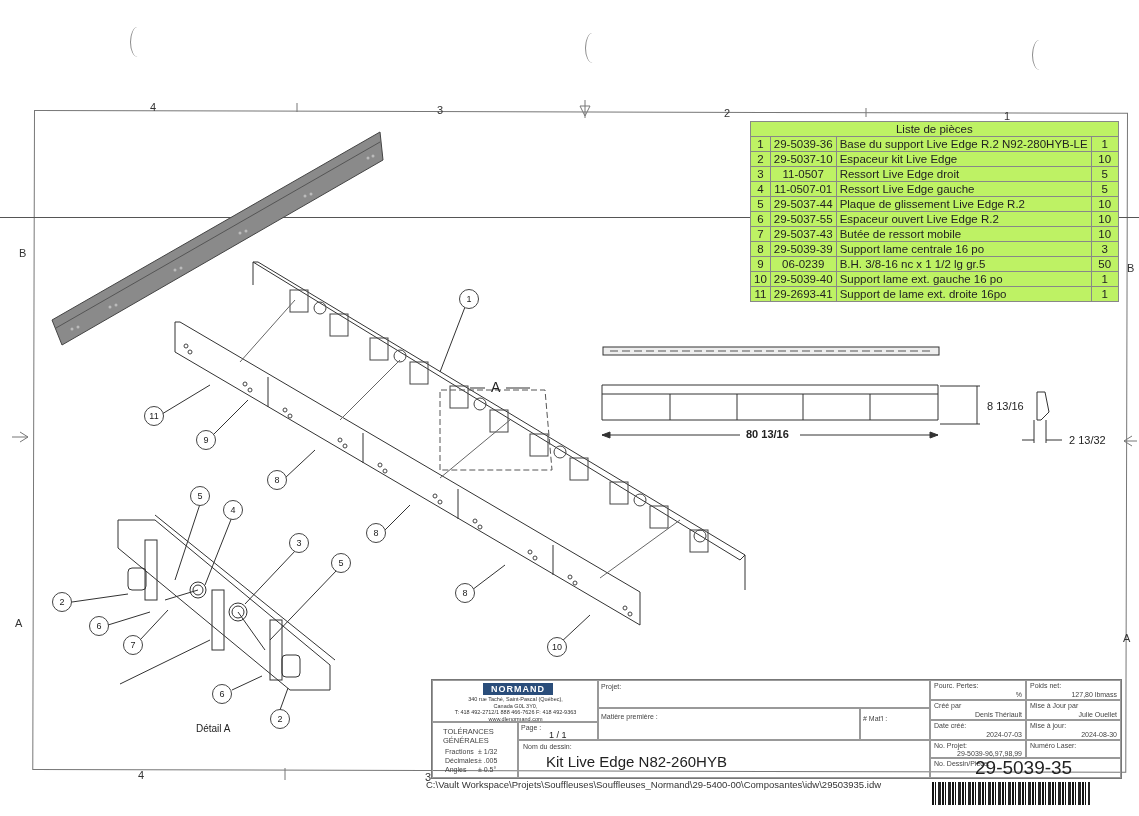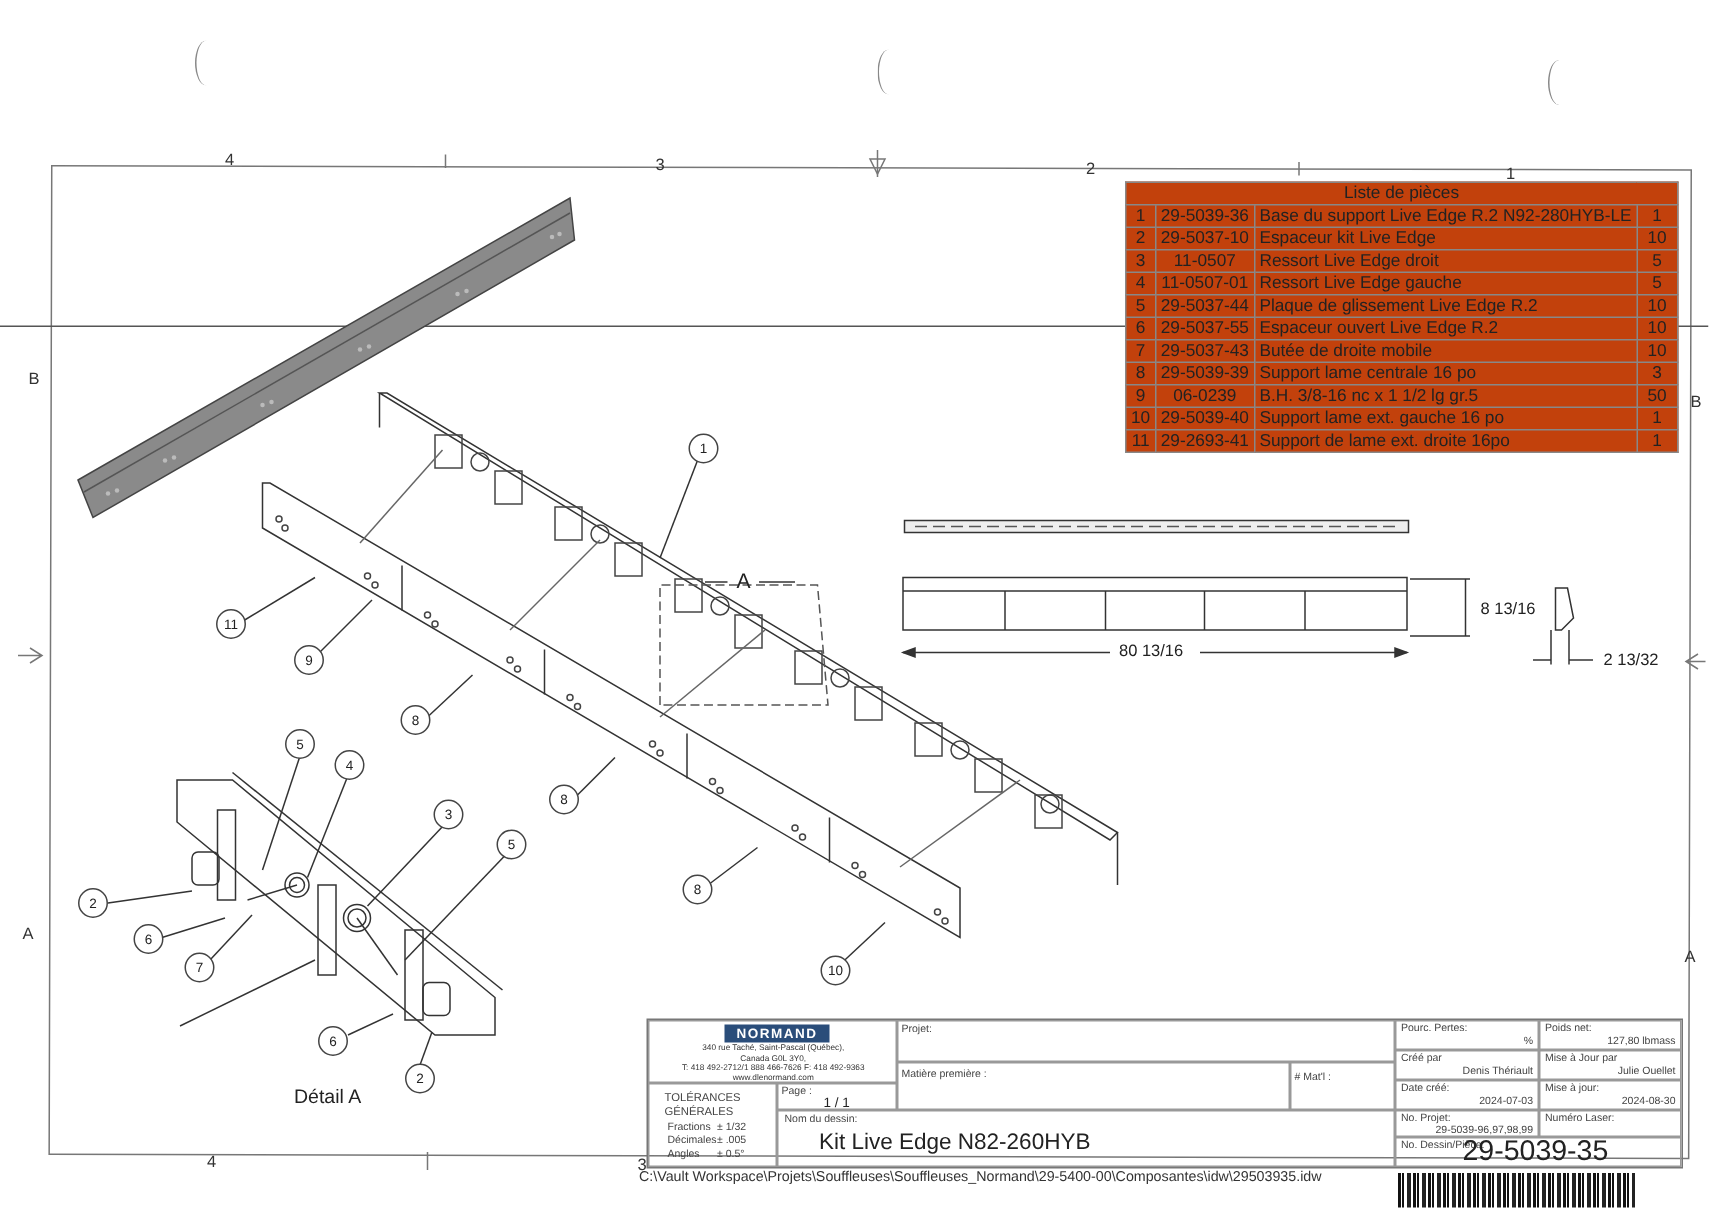--- a/index.html
+++ b/index.html
@@ -3,21 +3,21 @@
 <meta charset="utf-8">
 <style>
   html,body{margin:0;padding:0;background:#ffffff;}
   body{width:1139px;height:816px;position:relative;overflow:hidden;font-family:"Liberation Sans",sans-serif;color:#222;}
   .abs{position:absolute;}
   .frame{position:absolute;left:34px;top:110px;width:1092px;height:658px;border:1px solid #777;transform:rotate(0.15deg);transform-origin:left top;}
   .zone{position:absolute;font-size:11px;color:#333;}
   .hole{position:absolute;width:14px;height:30px;border-left:1.5px solid #888;border-radius:50% 0 0 50%/50% 0 0 50%;}
   .scanline{position:absolute;left:0;top:217px;width:1139px;height:1px;background:#555;}
   
-  .parts{position:absolute;left:750px;top:121px;border-collapse:collapse;font-size:11.5px;background:#c2410c;}
+  .parts{position:absolute;left:750px;top:121px;border-collapse:collapse;font-size:11.5px;background:#bef264;}
   .parts td,.parts th{border:1px solid #888;padding:0 3px;height:14px;line-height:14px;white-space:nowrap;font-weight:normal;}
   .parts .title{text-align:center;}
   .parts td.c{text-align:center;}
   .parts td.q{text-align:center;width:20px;}
   
   .tb{position:absolute;left:431px;top:679px;width:689px;height:98px;border:1px solid #777;font-size:7px;color:#333;}
   .tb .cell{position:absolute;border:1px solid #999;box-sizing:border-box;}
   .lbl{position:absolute;font-size:7px;color:#444;}
   .val{position:absolute;font-size:8px;color:#222;}
   .logo{position:absolute;left:50px;top:2px;width:70px;height:12px;background:#2a4d7a;color:#fff;font-weight:bold;font-size:9px;text-align:center;line-height:12px;letter-spacing:1px;}
@@ -219,23 +219,23 @@
 <div class="balloon" style="left:223px;top:500px;">4</div>
 <div class="balloon" style="left:289px;top:533px;">3</div>
 <div class="balloon" style="left:331px;top:553px;">5</div>
 <div class="balloon" style="left:52px;top:592px;">2</div>
 <div class="balloon" style="left:89px;top:616px;">6</div>
 <div class="balloon" style="left:123px;top:635px;">7</div>
 <div class="balloon" style="left:212px;top:684px;">6</div>
 <div class="balloon" style="left:270px;top:709px;">2</div>
 
 <span class="abs" style="left:491px;top:379px;font-size:14px;">A</span>
-<span class="abs" style="left:196px;top:723px;font-size:13px;">Détail A</span>
-
-<span class="dim" style="left:746px;top:428px;">80 13/16</span>
+<span class="abs" style="left:196px;top:723px;font-size:10px;">Détail A</span>
+
+<span class="dim" style="left:746px;top:428px;font-weight:bold;">80 13/16</span>
 <span class="dim" style="left:987px;top:400px;">8 13/16</span>
 <span class="dim" style="left:1069px;top:434px;">2 13/32</span>
 
 <table class="parts">
   <tbody>
       <tr>
         <th class="title" colspan="4">Liste de pièces</th>
       </tr>
   <tr>
         <td class="c">1</td>
@@ -269,21 +269,21 @@
       </tr>
   <tr>
         <td class="c">6</td>
         <td class="c">29-5037-55</td>
         <td>Espaceur ouvert Live Edge R.2</td>
         <td class="q">10</td>
       </tr>
   <tr>
         <td class="c">7</td>
         <td class="c">29-5037-43</td>
-        <td>Butée de droite mobile</td>
+        <td>Butée de ressort mobile</td>
         <td class="q">10</td>
       </tr>
   <tr>
         <td class="c">8</td>
         <td class="c">29-5039-39</td>
         <td>Support lame centrale 16 po</td>
         <td class="q">3</td>
       </tr>
   <tr>
         <td class="c">9</td>

